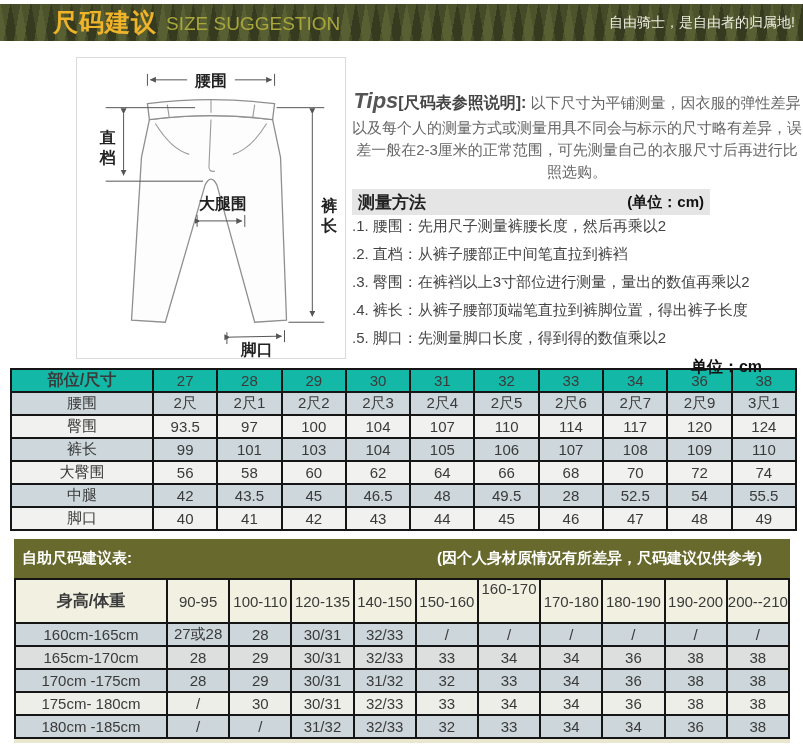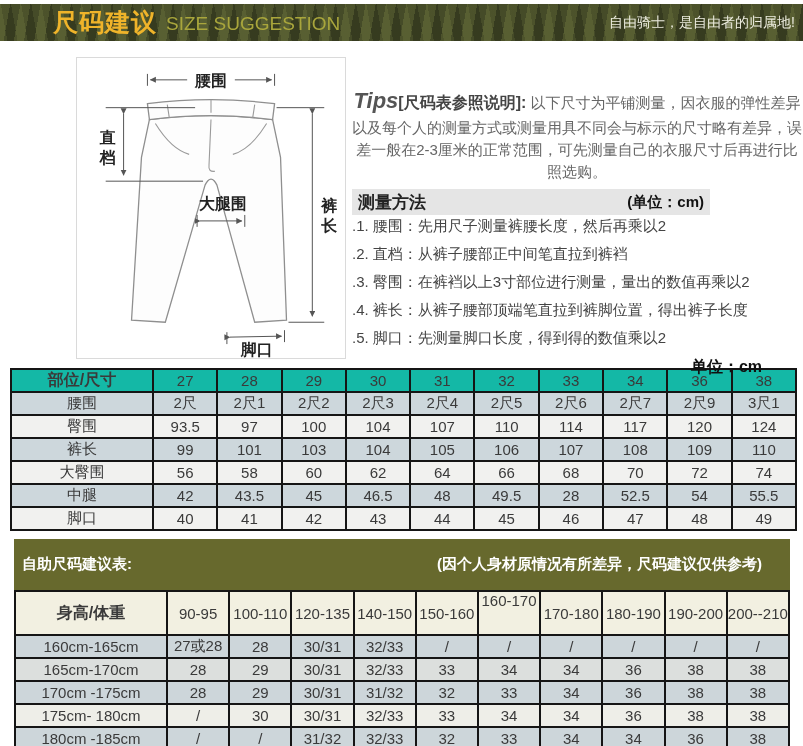--- a/index.html
+++ b/index.html
@@ -44,21 +44,21 @@
   .size-table td{border:2px solid #151515;text-align:center;font-size:15px;color:#3a3a3a;
     height:21px;padding:0;overflow:hidden;}
   .size-table td:first-child{width:140px;}
   .size-table thead td{background:#14b8a6;}
   .size-table thead td:first-child{font-weight:bold;font-size:16px;}
   .size-table tbody tr:nth-child(odd) td{background:#cdd7dc;}
   .size-table tbody tr:nth-child(even) td{background:#f1f1ef;}
 
   
   .sugg-wrap{margin:8px 13px 0 14px;background:#eae7d0;padding:0 0 4px 0;}
-  .sugg-bar{height:23px;background:#67692d;display:flex;align-items:center;padding:14px 8px;}
+  .sugg-bar{height:23px;background:#67692d;display:flex;align-items:center;padding:8px 8px;}
   .sugg-title{color:#fff;font-weight:bold;font-size:15px;}
   .sugg-note{color:#fff;font-weight:bold;font-size:15px;margin-left:auto;margin-right:20px;}
   .sugg-table{width:100%;border-collapse:collapse;table-layout:fixed;background:#15803d;}
   .sugg-table td{border:2px solid #151515;text-align:center;font-size:15px;color:#3a3a3a;
     height:21px;padding:0;overflow:hidden;}
   .sugg-table td:first-child{width:150px;}
   .sugg-table thead td{height:42px;background:#f2f0e1;}
   .sugg-table thead td:first-child{font-weight:bold;font-size:16px;}
   .sugg-table thead td:nth-child(7){vertical-align:top;}
   .sugg-table tbody tr:nth-child(1) td{background:#cdd6da;}

